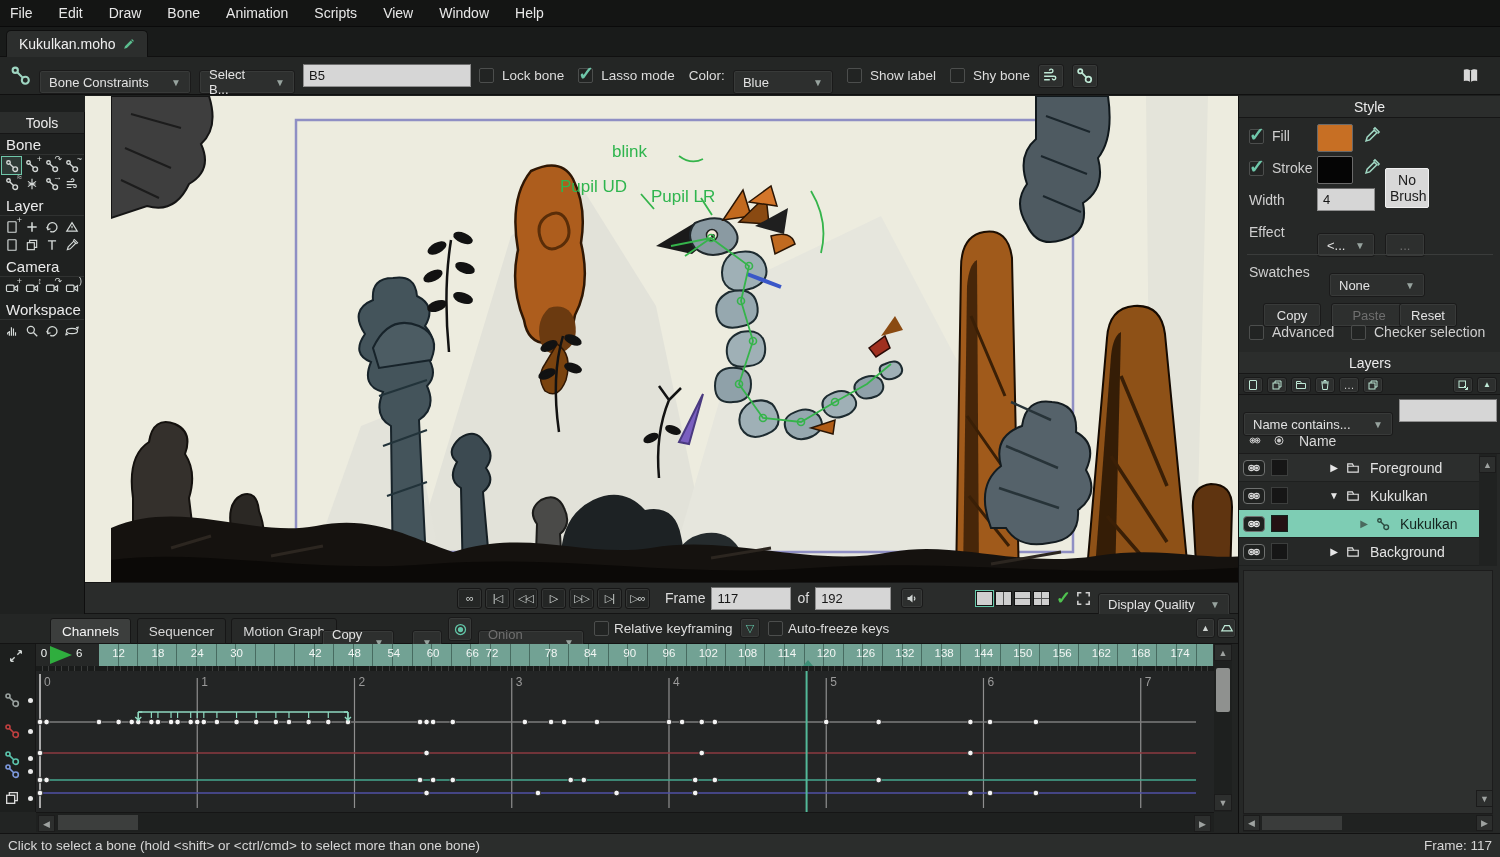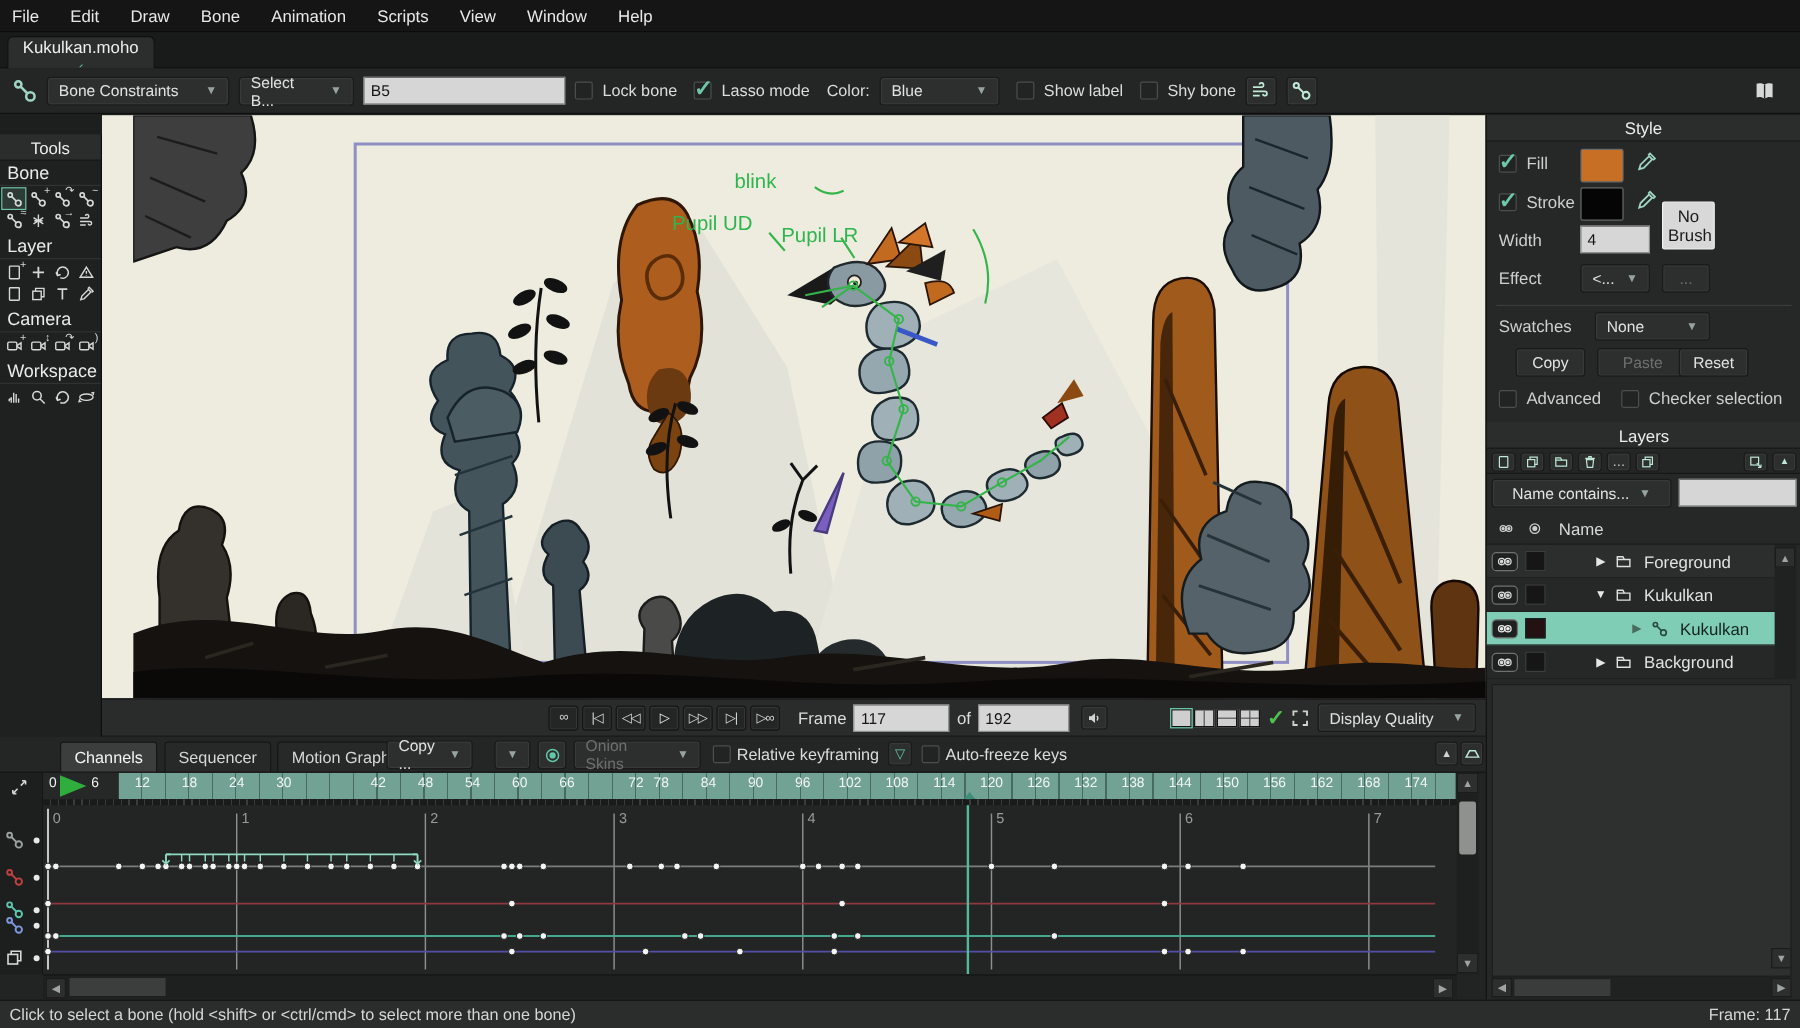--- a/index.html
+++ b/index.html
@@ -3,23 +3,23 @@
 <meta charset="utf-8">
 <style>
   html,body{margin:0;padding:0;background:#0e0e0e;}
   *{box-sizing:border-box;font-family:"Liberation Sans",sans-serif;}
   #app{position:relative;width:1500px;height:857px;background:#1d1f1e;overflow:hidden;color:#e4e4e4;}
   .abs{position:absolute;}
   
   #menubar{left:0;top:0;width:1500px;height:27px;background:#141514;display:flex;align-items:center;gap:26px;padding-left:10px;border-bottom:1px solid #0a0a0a;}
   #menubar span{font-size:14px;color:#e8e8e8;cursor:default;}
   #tabbar{left:0;top:27px;width:1500px;height:30px;background:#191b1a;border-bottom:1px solid #101010;}
-  .tab{position:absolute;left:6px;top:3px;height:27px;background:#2c2e2d;border:1px solid #0f0f0f;border-bottom:none;border-radius:5px 5px 0 0;display:flex;align-items:center;gap:6px;padding:0 12px;font-size:14px;color:#efefef;flex-direction:column;}
+  .tab{position:absolute;left:6px;top:3px;height:27px;background:#2c2e2d;border:1px solid #0f0f0f;border-bottom:none;border-radius:5px 5px 0 0;display:flex;align-items:center;gap:6px;padding:0 12px;font-size:14px;color:#efefef;}
   #optionsbar{left:0;top:57px;width:1500px;height:38px;background:#242625;border-bottom:1px solid #101010;display:flex;align-items:center;gap:8px;padding:0 10px;}
-  .btn{background:#2d2f2e;border:1px solid #1a1a1a;box-shadow:inset 0 0 0 1px #383a39;border-radius:3px;color:#e2e2e2;font-size:13px;height:24px;display:inline-flex;align-items:center;justify-content:center;gap:8px;padding:0 9px;}
+  .btn{background:#2d2f2e;border:1px solid #1a1a1a;box-shadow:inset 0 0 0 1px #383a39;border-radius:3px;color:#e2e2e2;font-size:13px;height:24px;display:inline-flex;align-items:center;justify-content:center;gap:8px;padding:0 9px;margin-top:13px;}
   .btn .dd{color:#97a39e;font-size:10px;}
   .lightinput{background:#d6d6d6;border:1px solid #8f8f8f;border-top-color:#6e6e6e;color:#161616;font-size:13px;height:23px;padding:0 5px;display:flex;align-items:center;}
   .chk{width:15px;height:15px;background:#222423;border:1px solid #4c4e4d;border-radius:2px;position:relative;flex:none;}
   .chk.on::after{content:"✓";position:absolute;left:-1px;top:-7px;font-size:19px;font-weight:bold;color:#6fc7aa;}
   .lbl{font-size:13.5px;color:#dcdcdc;text-align:right;}
   .iconbtn{width:26px;height:24px;background:#2d2f2e;border:1px solid #1a1a1a;box-shadow:inset 0 0 0 1px #383a39;border-radius:3px;display:inline-flex;align-items:center;justify-content:center;color:#bfe9d6;}
   svg.ic{display:block;}
   
   #toolspanel{left:0;top:112px;width:85px;height:518px;background:#1f2120;border-right:1px solid #0e0e0e;}
   .panelhead{height:22px;background:#2b2d2c;border-bottom:1px solid #161616;display:flex;align-items:center;justify-content:center;font-size:14px;color:#ececec;}
@@ -624,21 +624,21 @@
           </svg>
         </span>
       <span style="flex:1"></span>
       <span class="iconbtn" style="width:20px;height:16px">
           <svg class="ic" width="12" height="12" viewBox="0 0 24 24">
             <use href="#i-corner"></use>
           </svg>
         </span>
       <span class="iconbtn" style="width:20px;height:16px;font-size:8px">▲</span>
     </div>
-    <div class="btn abs" style="left:4px;top:303px;width:150px;">
+    <div class="btn abs" style="left:4px;top:303px;width:150px;justify-content:space-between">
         <span>Name contains...</span>
         <span class="dd">▼</span>
       </div>
     <div class="lightinput abs" style="left:160px;top:303px;width:98px"></div>
     <div class="abs" style="left:0;top:332px;width:262px;height:26px;border-bottom:1px solid #1b1b1b;display:flex;align-items:center;gap:10px;padding-left:8px">
       <svg class="ic" width="16" height="13" viewBox="0 0 24 24" style="color:#cfcfcf">
           <use href="#i-eye2"></use>
         </svg>
       <svg class="ic" width="12" height="13" viewBox="0 0 24 24" style="color:#cfcfcf">
           <use href="#i-onion"></use>
@@ -854,21 +854,21 @@
           <span class="rulernum" style="left: 82.624px;">12</span>
           <span class="rulernum" style="left: 121.936px;">18</span>
           <span class="rulernum" style="left: 161.248px;">24</span>
           <span class="rulernum" style="left: 200.56px;">30</span>
           <span class="rulernum" style="left: 239.872px; margin-top: 48px;">36</span>
           <span class="rulernum" style="left: 279.184px;">42</span>
           <span class="rulernum" style="left: 318.496px;">48</span>
           <span class="rulernum" style="left: 357.808px;">54</span>
           <span class="rulernum" style="left: 397.12px;">60</span>
           <span class="rulernum" style="left: 436.432px;">66</span>
-          <span class="rulernum" style="left: 494px;">72</span>
+          <span class="rulernum" style="left: 456px;">72</span>
           <span class="rulernum" style="left: 515.056px;">78</span>
           <span class="rulernum" style="left: 554.368px;">84</span>
           <span class="rulernum" style="left: 593.68px;">90</span>
           <span class="rulernum" style="left: 632.992px;">96</span>
           <span class="rulernum" style="left: 672.304px;">102</span>
           <span class="rulernum" style="left: 711.616px;">108</span>
           <span class="rulernum" style="left: 750.928px;">114</span>
           <span class="rulernum" style="left: 790.24px;">120</span>
           <span class="rulernum" style="left: 829.552px;">126</span>
           <span class="rulernum" style="left: 868.864px;">132</span>

